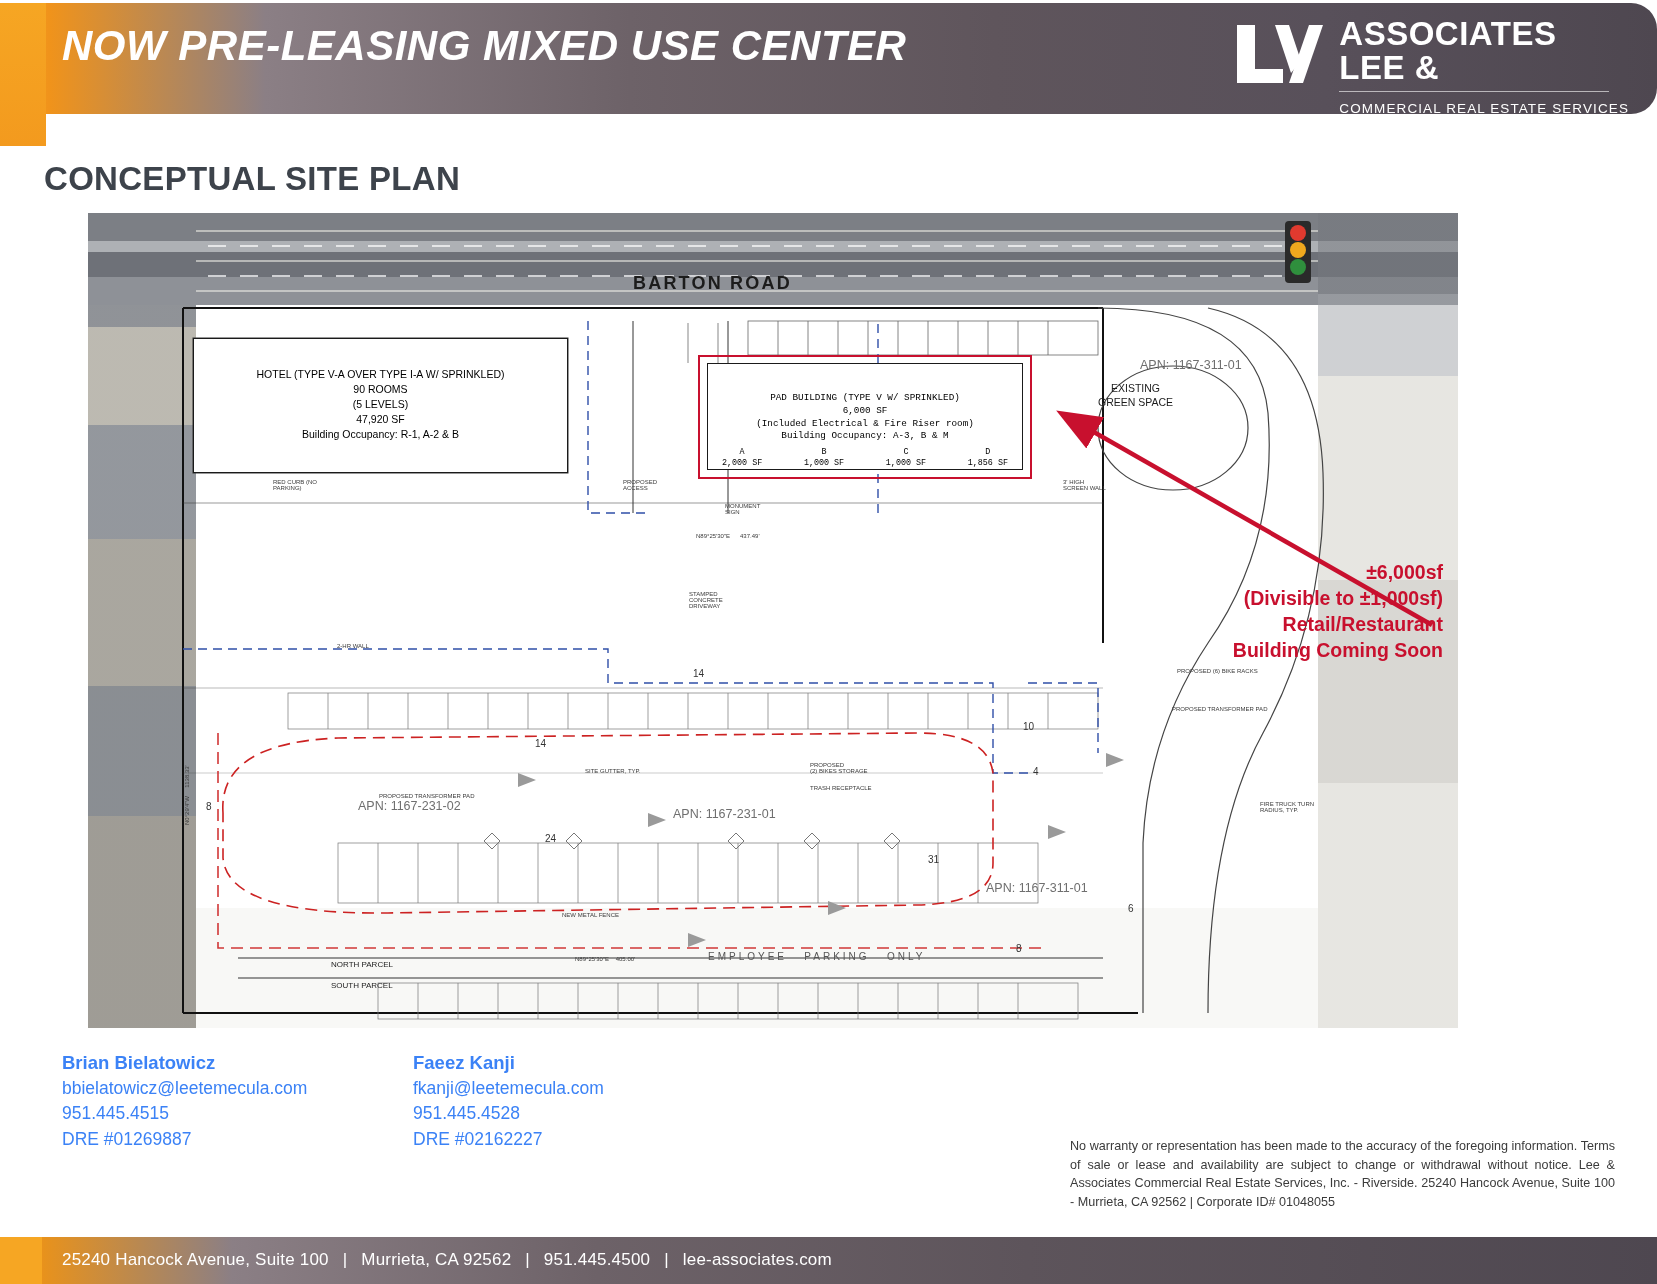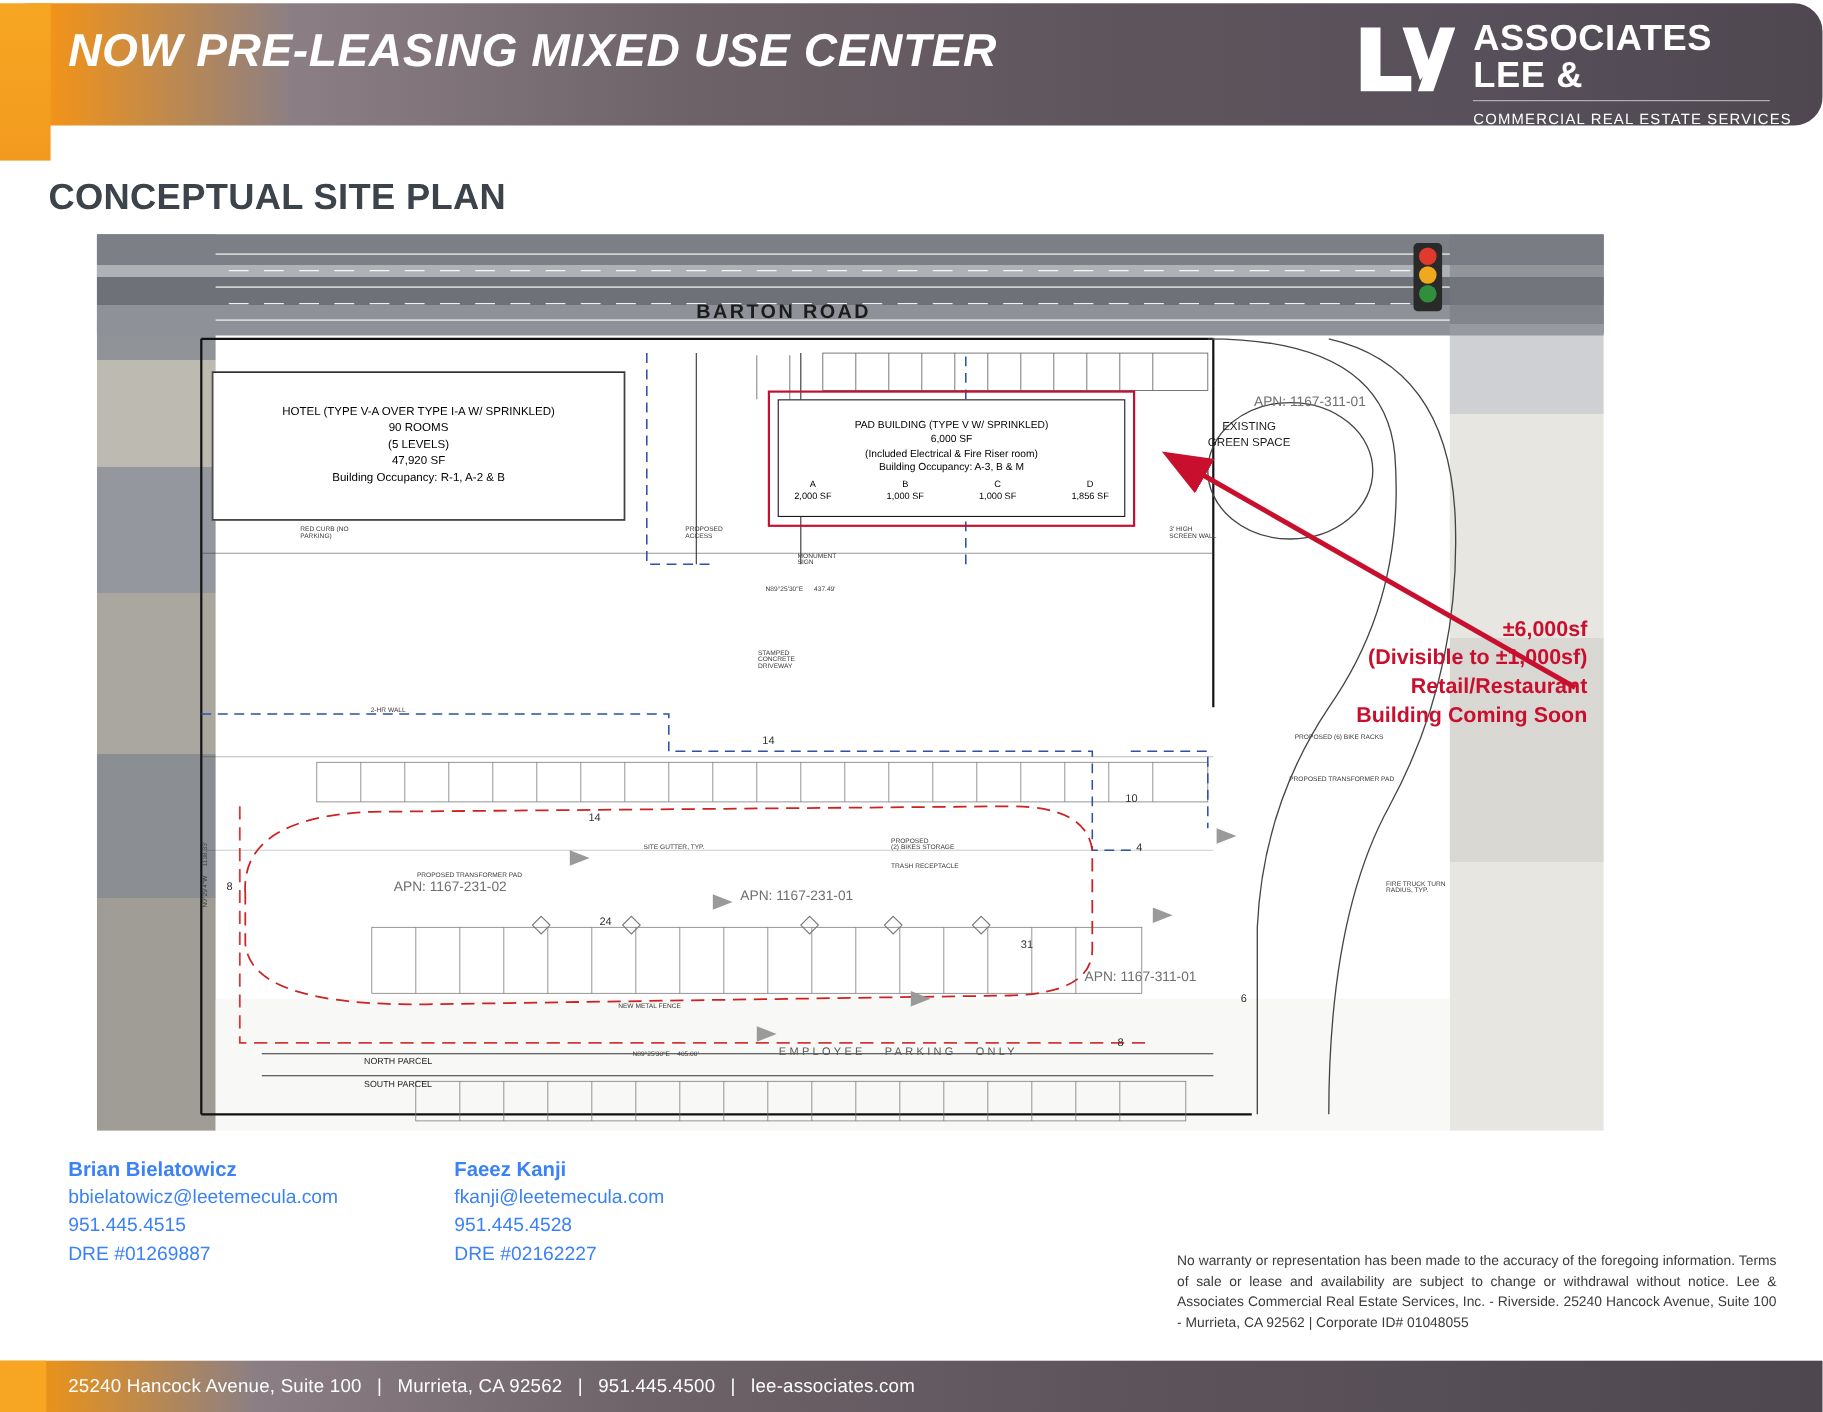--- a/index.html
+++ b/index.html
@@ -168,21 +168,22 @@
   .box-pad {
     position: absolute;
     left: 619px; top: 150px;
     width: 316px; height: 107px;
     background: #ffffff;
     border: 1.3px solid #1a1a1a;
     box-sizing: border-box;
     text-align: center;
     font-size: 9.3px;
     line-height: 12.8px;
-    padding-top: 16px;
+    padding-top: 28px;
+    font-family: Liberation Mono, monospace;
   }
   .box-pad-highlight {
     position: absolute;
     left: 610px; top: 142px;
     width: 334px; height: 124px;
     border: 2.6px solid #c8102e;
     box-sizing: border-box;
   }
   .pad-sub {
     display: flex;

